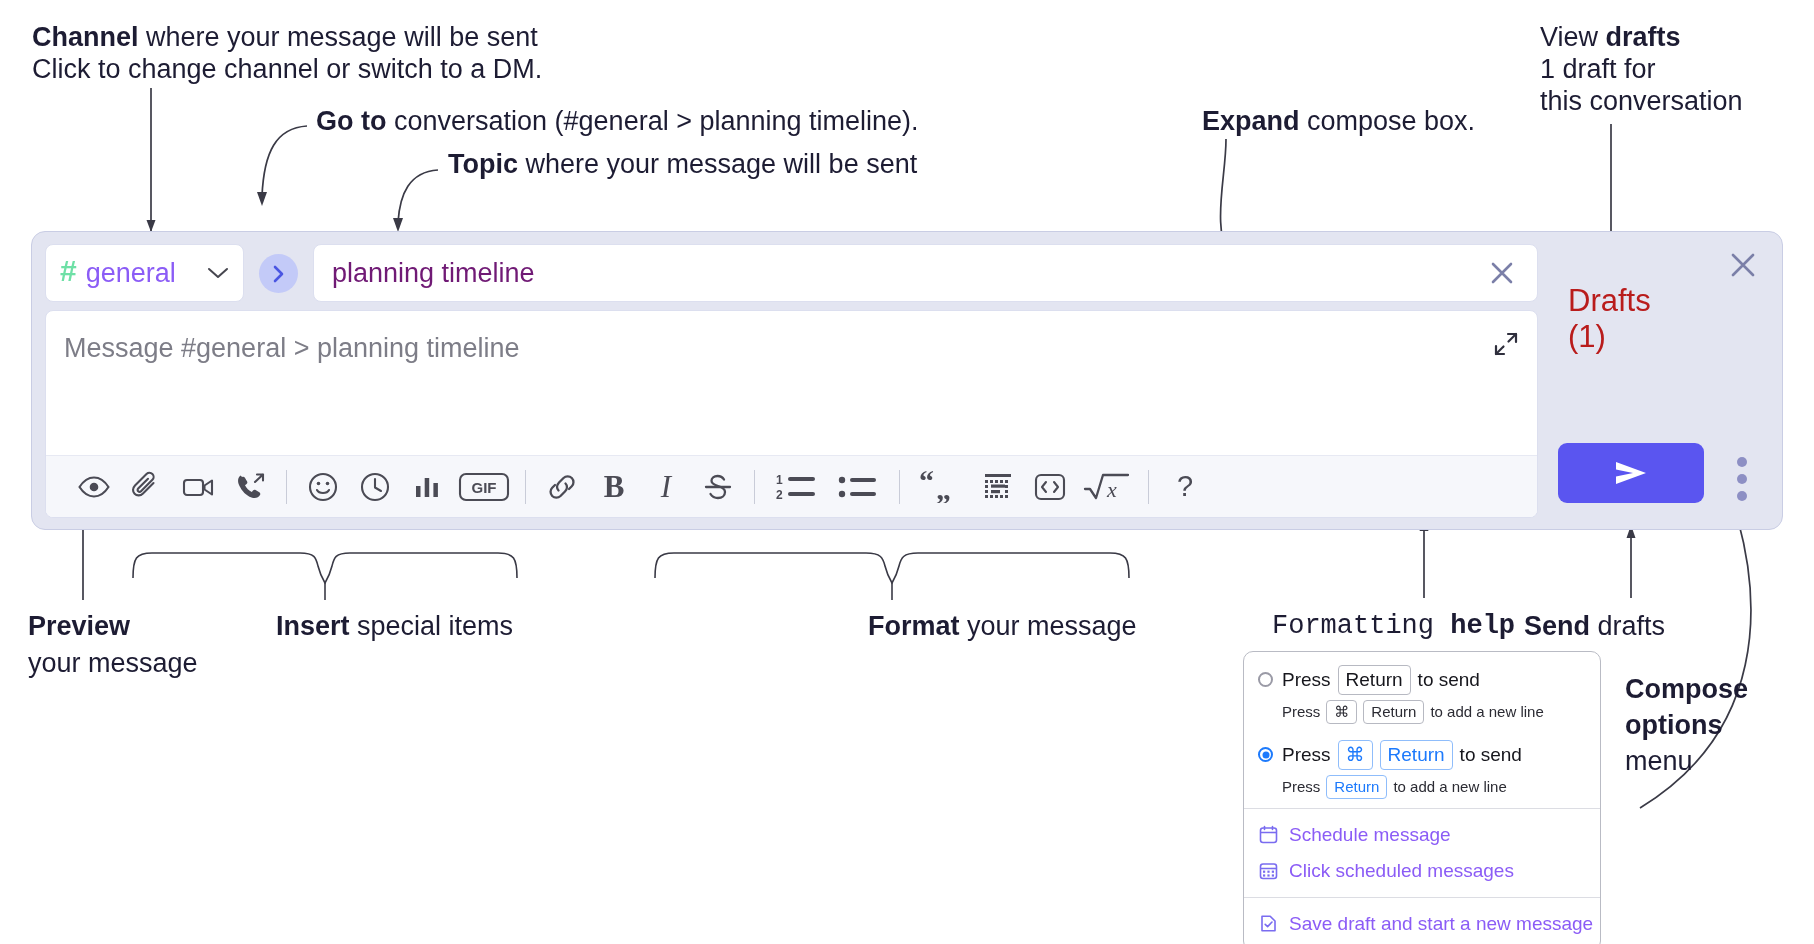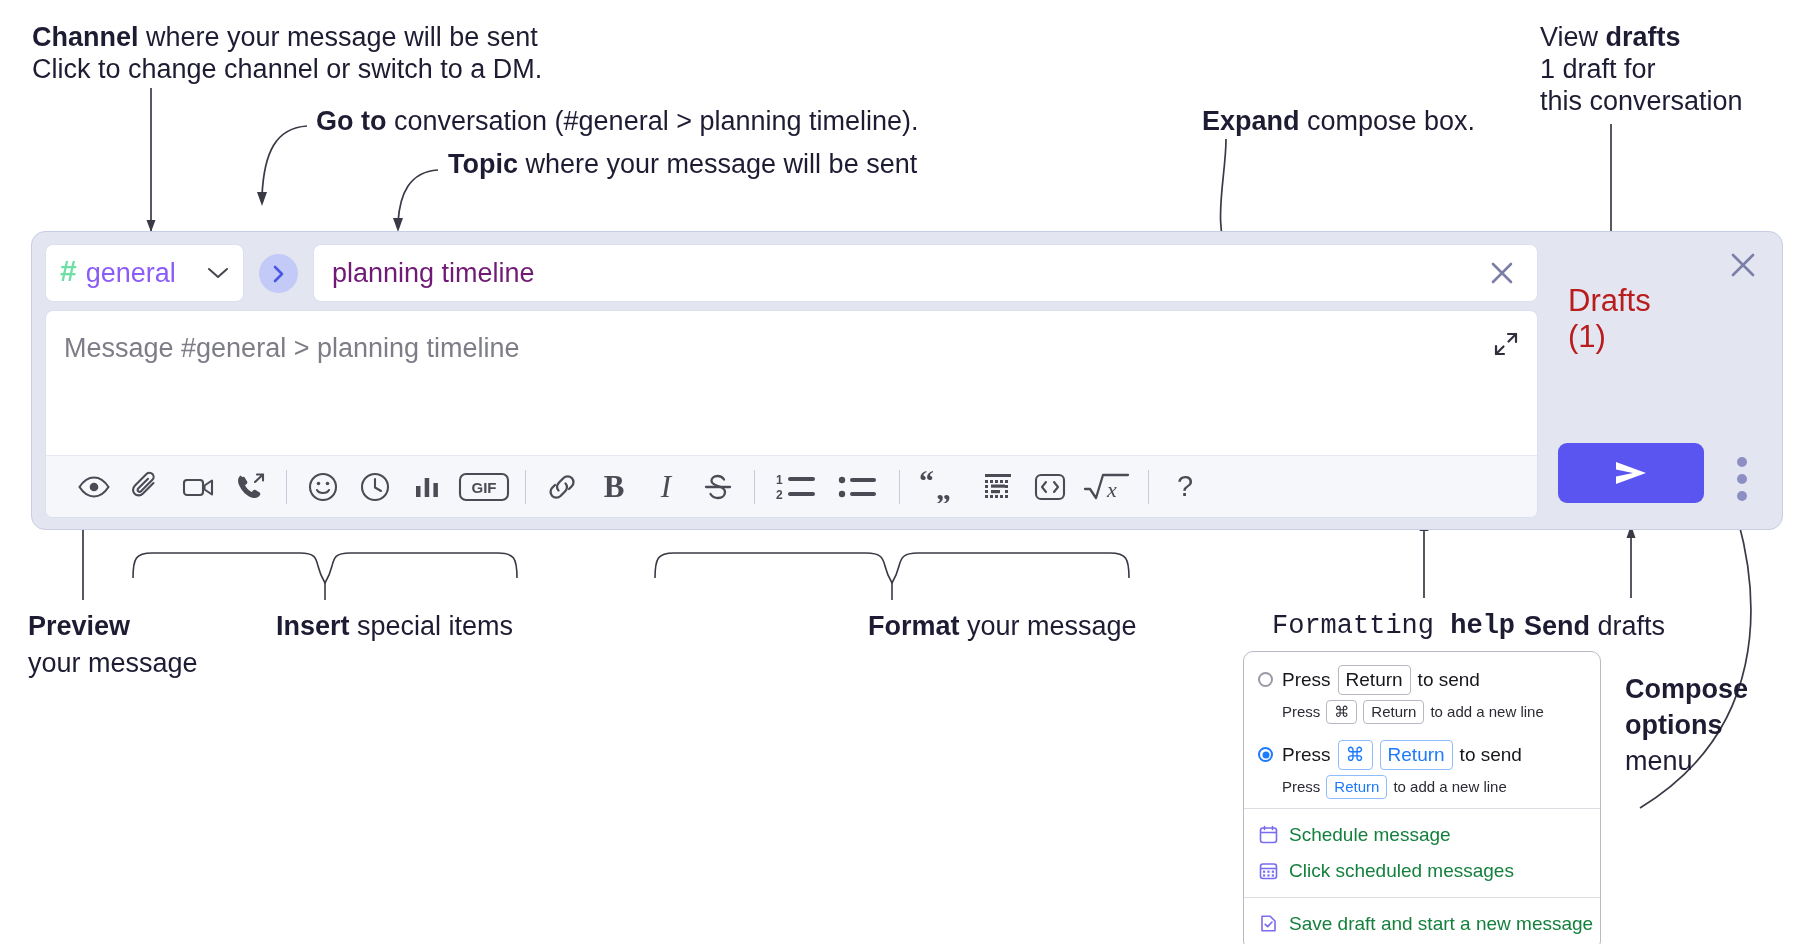--- a/index.html
+++ b/index.html
@@ -162,21 +162,21 @@
   .key{
     display:inline-flex;align-items:center;justify-content:center;
     border:1px solid #b7b9c2;border-radius:4px;
     padding:1px 7px;font-size:inherit;line-height:1.35;
     background:#fff;color:inherit;
   }
   .key.blue{border-color:#8fbdfb;color:#1d7afc;}
   .opt-div{height:1px;background:#dcdde3;}
   .opt-item{
     display:flex;align-items:center;gap:11px;
-    padding:7px 14px;font-size:19px;color:#15803d;cursor:pointer;white-space:nowrap;
+    padding:7px 14px;font-size:19px;color:#8b5cf6;cursor:pointer;white-space:nowrap;
   }
   .opt-ico{width:20px;height:20px;flex:0 0 auto;color:#7a6cf0;display:flex;align-items:center;justify-content:center;}
 
   svg{display:block;}
 </style>
 </head>
 <body>
 
 <div class="stage">
 

